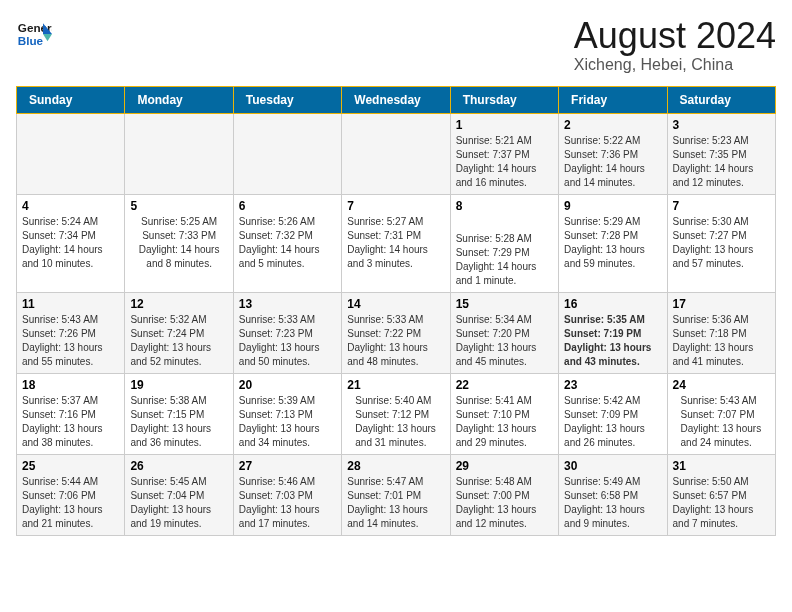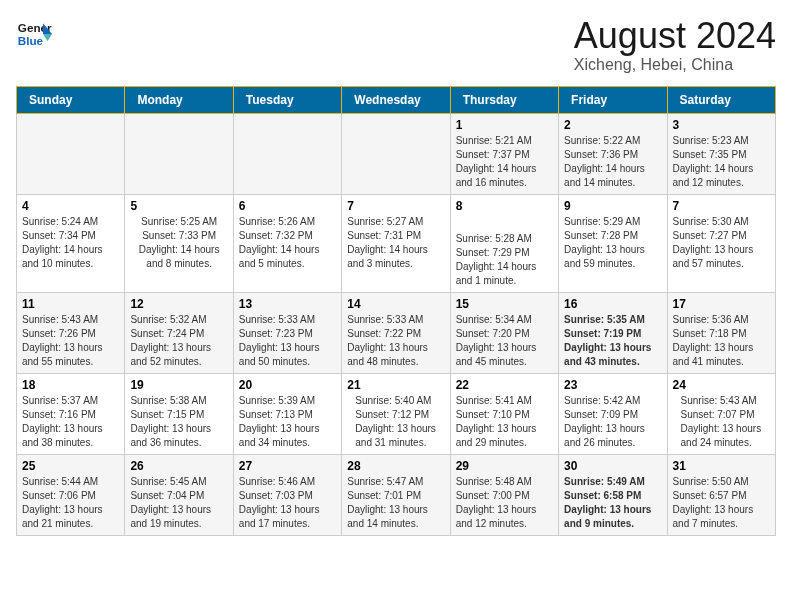--- a/index.html
+++ b/index.html
@@ -325,21 +325,21 @@
         </td>
         <td>
           <span class="day-number">29</span>
           <div class="day-info" style="white-space: pre-line;">Sunrise: 5:48 AM
 Sunset: 7:00 PM
 Daylight: 13 hours
 and 12 minutes.</div>
         </td>
         <td>
           <span class="day-number">30</span>
-          <div class="day-info" style="white-space: pre-line; font-weight: bold;">Sunrise: 5:49 AM
+          <div class="day-info" style="white-space: pre-line;">Sunrise: 5:49 AM
 Sunset: 6:58 PM
 Daylight: 13 hours
 and 9 minutes.</div>
         </td>
         <td>
           <span class="day-number">31</span>
           <div class="day-info" style="white-space: pre-line;">Sunrise: 5:50 AM
 Sunset: 6:57 PM
 Daylight: 13 hours
 and 7 minutes.</div>

